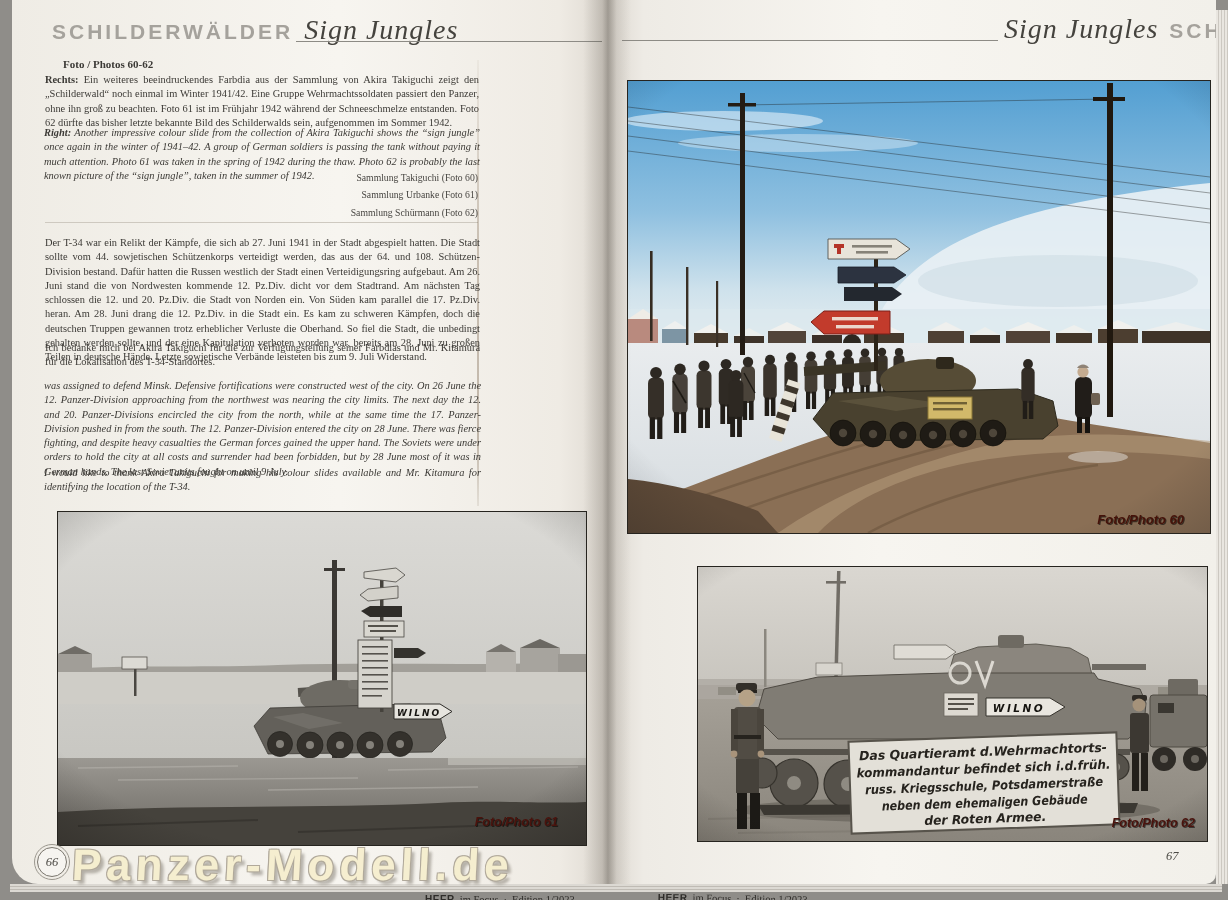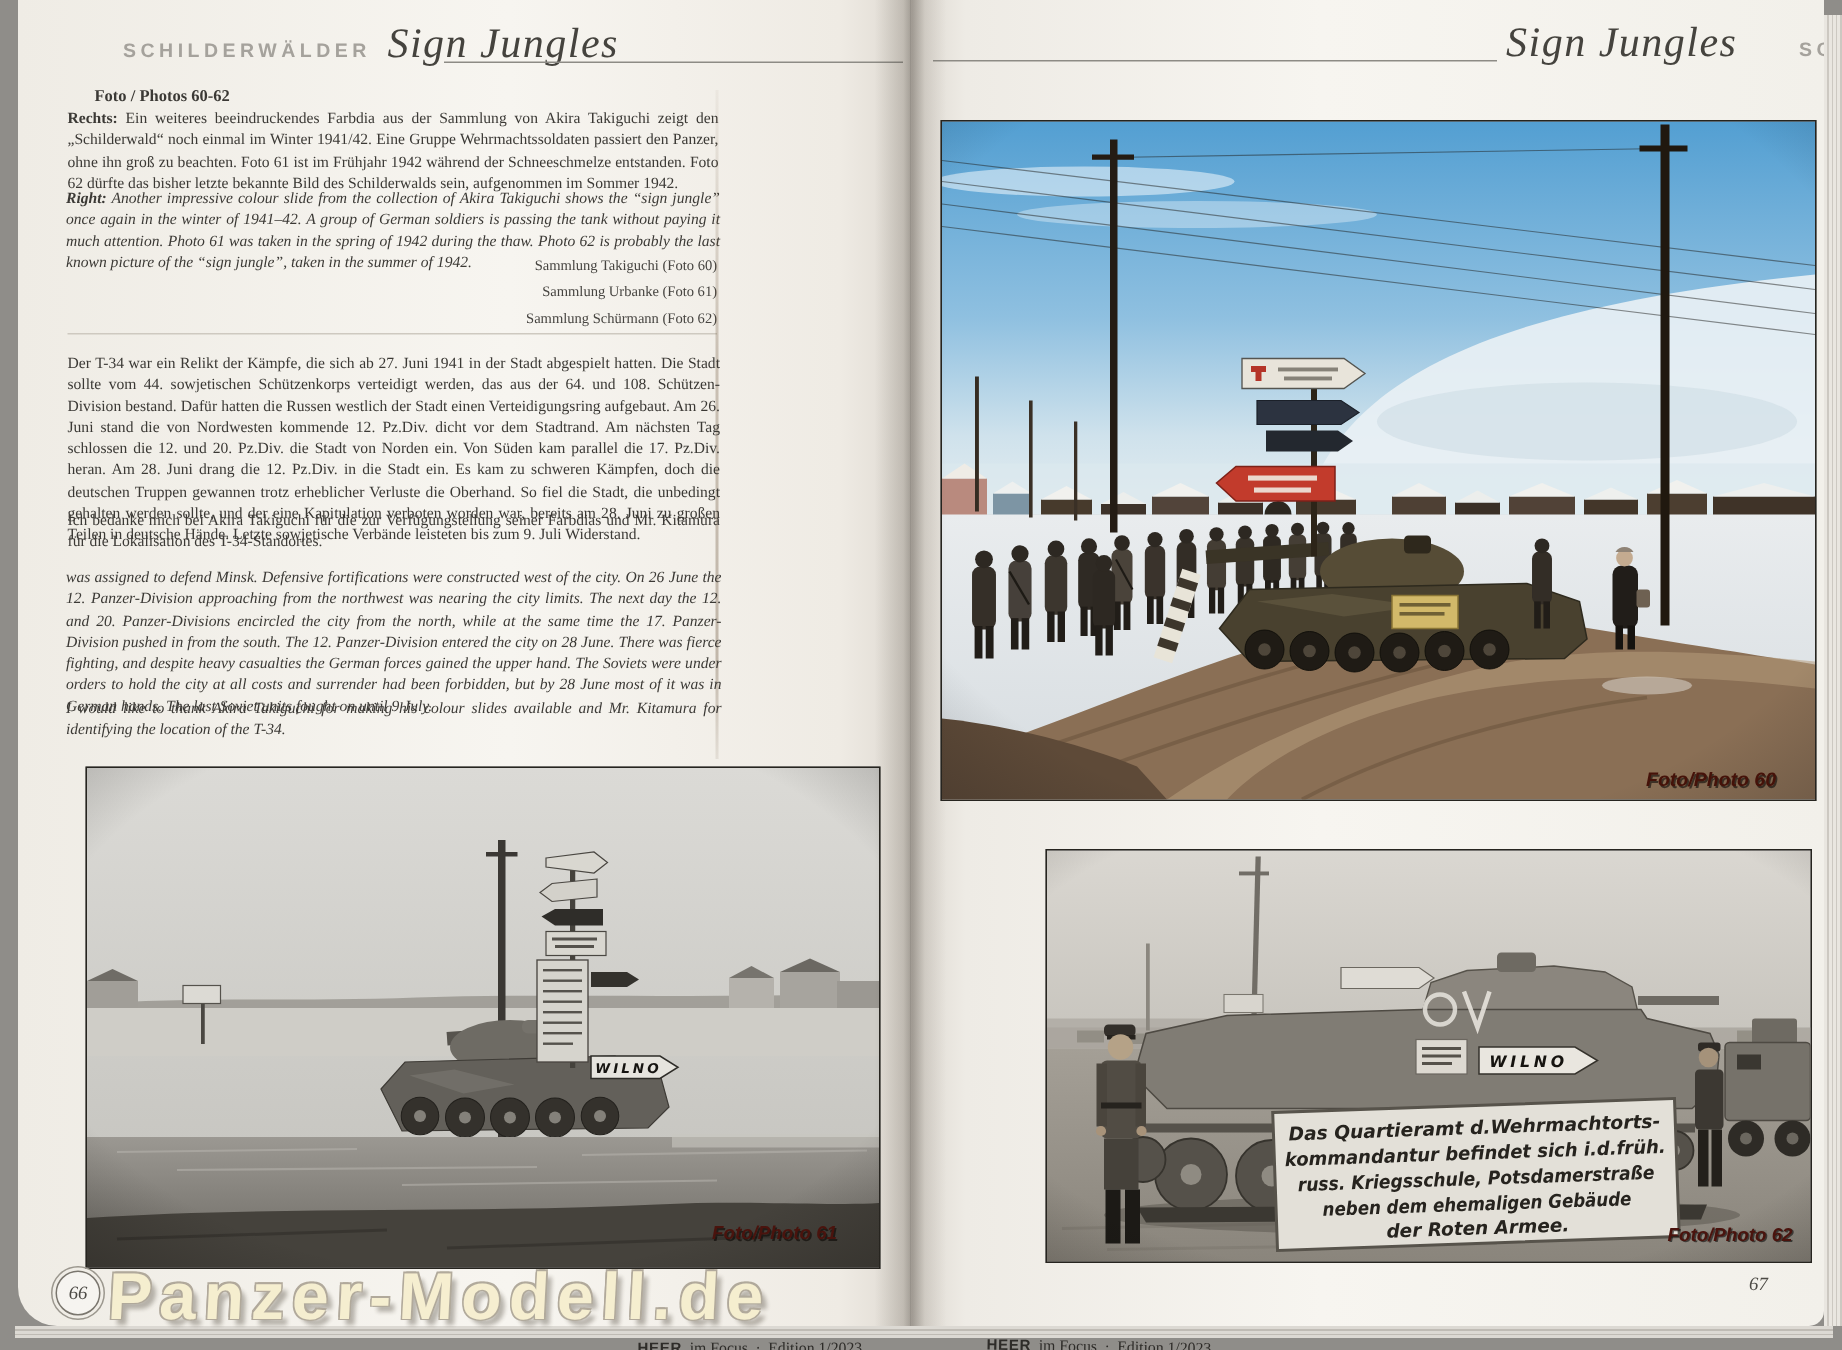--- a/index.html
+++ b/index.html
@@ -11,22 +11,22 @@
   #page-right{left:607px;width:609px;border-bottom-right-radius:10px;
     background:linear-gradient(to right,#dcd7cf 0%,#eeebe5 6%,#f7f5f0 45%,#f2f0ea 100%);}
   #gutter{position:absolute;left:583px;top:0;width:48px;height:884px;pointer-events:none;
     background:linear-gradient(to right,rgba(50,42,32,0) 0%,rgba(50,42,32,.18) 40%,rgba(35,28,20,.33) 52%,rgba(50,42,32,.10) 70%,rgba(50,42,32,0) 100%);}
   #fore-edge{position:absolute;left:1216px;top:10px;width:12px;height:874px;
     background:repeating-linear-gradient(to right,#e9e6e0 0 2px,#ccc8c1 2px 3px);}
   #book-bottom{position:absolute;left:10px;top:884px;width:1212px;height:8px;
     background:repeating-linear-gradient(to bottom,#dcd9d3 0 2px,#bfbbb4 2px 3px);}
 
   .hdr{position:absolute;display:flex;align-items:baseline;gap:11px;white-space:nowrap;}
-  .kicker{font-family:"Liberation Sans","DejaVu Sans",sans-serif;font-size:13px;font-weight:700;
-          letter-spacing:3px;color:#a5a29c;margin-left:30px;}
+  .kicker{font-family:"Liberation Sans","DejaVu Sans",sans-serif;font-size:21px;font-weight:700;
+          letter-spacing:3px;color:#a5a29c;}
   .script-title{font-style:italic;font-size:28px;color:#45433e;letter-spacing:1px;}
   .hdr-rule{position:absolute;height:1px;background:#8d8b85;}
 
   .txt{position:absolute;color:#3b3935;}
   .jtext{font-size:10.4px;line-height:14.3px;text-align:justify;}
   .cap-heading{font-size:11px;font-weight:700;}
   .lead{font-weight:700;}
   .itext{font-style:italic;}
   .credits{font-size:9.7px;line-height:17.4px;text-align:right;color:#464440;}
   .divider{position:absolute;height:1px;background:#cec9c0;}

